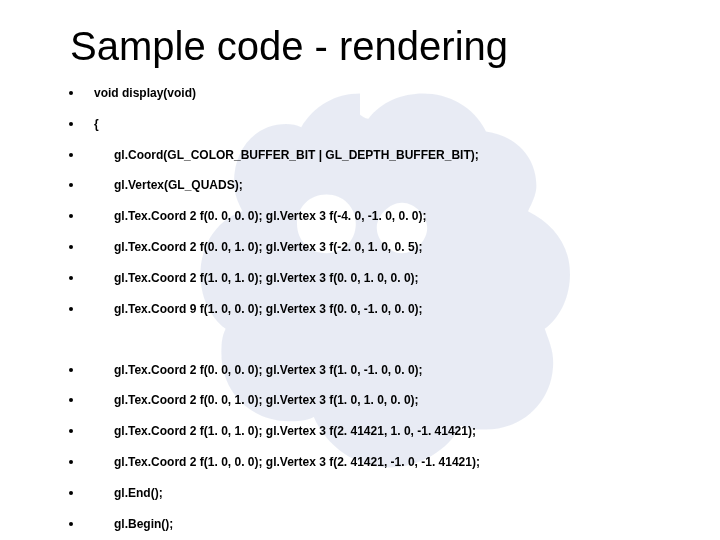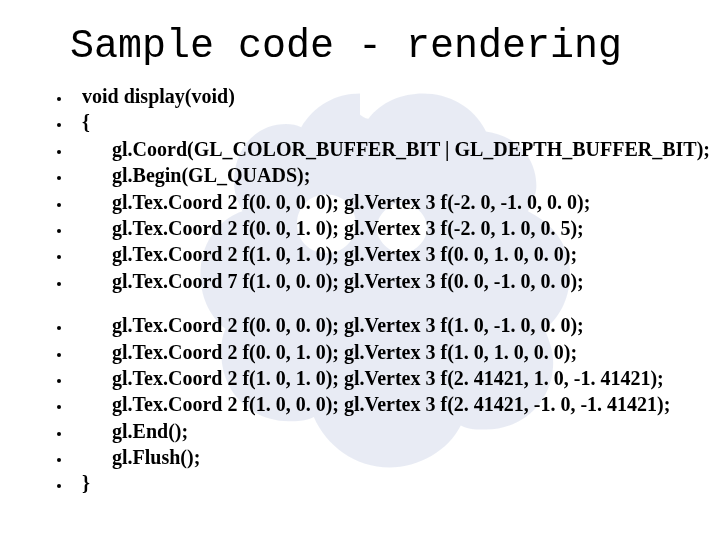--- a/index.html
+++ b/index.html
@@ -33,36 +33,35 @@
     box-sizing: border-box;
     padding: 24px 40px 20px 40px;
   }
   h1.title {
     font-size: 40px;
     font-weight: 400;
     margin: 0 0 14px 0;
     padding-left: 30px;
     color: #000;
     letter-spacing: 0px;
-    font-family: Liberation Mono, monospace;
   }
   ul.code {
     list-style: disc;
     margin: 0;
     padding-left: 32px;
     color: #000;
   }
   ul.code li {
-    font-size: 20px;
+    font-size: 12px;
     line-height: 1.32;
     font-weight: 700;
     white-space: pre;
-    font-family: Liberation Serif, serif;
+    font-family: Liberation Sans, sans-serif;
     padding-left: 10px;
-    margin: 0;
+    margin: 12px;
   }
   li::marker {
     font-size: 14px;
     color: #000;
   }
   .gap {
     height: 18px;
   }
 </style>
 </head>
@@ -74,31 +73,31 @@
   </svg>
 </div>
 
 <div class="slide">
   <h1 class="title">Sample code - rendering</h1>
 
   <ul class="code">
     <li>void display(void)</li>
     <li>{</li>
     <li>      gl.Coord(GL_COLOR_BUFFER_BIT | GL_DEPTH_BUFFER_BIT);</li>
-    <li>      gl.Begin(GL_QUADS);</li>
-    <li>      gl.Tex.Coord 2 f(0. 0, 0. 0); gl.Vertex 3 f(-2. 0, -1. 0, 0. 0);</li>
+    <li>      gl.Vertex(GL_QUADS);</li>
+    <li>      gl.Tex.Coord 2 f(0. 0, 0. 0); gl.Vertex 3 f(-4. 0, -1. 0, 0. 0);</li>
     <li>      gl.Tex.Coord 2 f(0. 0, 1. 0); gl.Vertex 3 f(-2. 0, 1. 0, 0. 5);</li>
     <li>      gl.Tex.Coord 2 f(1. 0, 1. 0); gl.Vertex 3 f(0. 0, 1. 0, 0. 0);</li>
-    <li>      gl.Tex.Coord 7 f(1. 0, 0. 0); gl.Vertex 3 f(0. 0, -1. 0, 0. 0);</li>
+    <li>      gl.Tex.Coord 9 f(1. 0, 0. 0); gl.Vertex 3 f(0. 0, -1. 0, 0. 0);</li>
   </ul>
 
   <div class="gap"></div>
 
   <ul class="code">
     <li>      gl.Tex.Coord 2 f(0. 0, 0. 0); gl.Vertex 3 f(1. 0, -1. 0, 0. 0);</li>
     <li>      gl.Tex.Coord 2 f(0. 0, 1. 0); gl.Vertex 3 f(1. 0, 1. 0, 0. 0);</li>
     <li>      gl.Tex.Coord 2 f(1. 0, 1. 0); gl.Vertex 3 f(2. 41421, 1. 0, -1. 41421);</li>
     <li>      gl.Tex.Coord 2 f(1. 0, 0. 0); gl.Vertex 3 f(2. 41421, -1. 0, -1. 41421);</li>
     <li>      gl.End();</li>
-    <li>      gl.Flush();</li>
+    <li>      gl.Begin();</li>
     <li>}</li>
   </ul>
 </div>
 
 </body></html>

